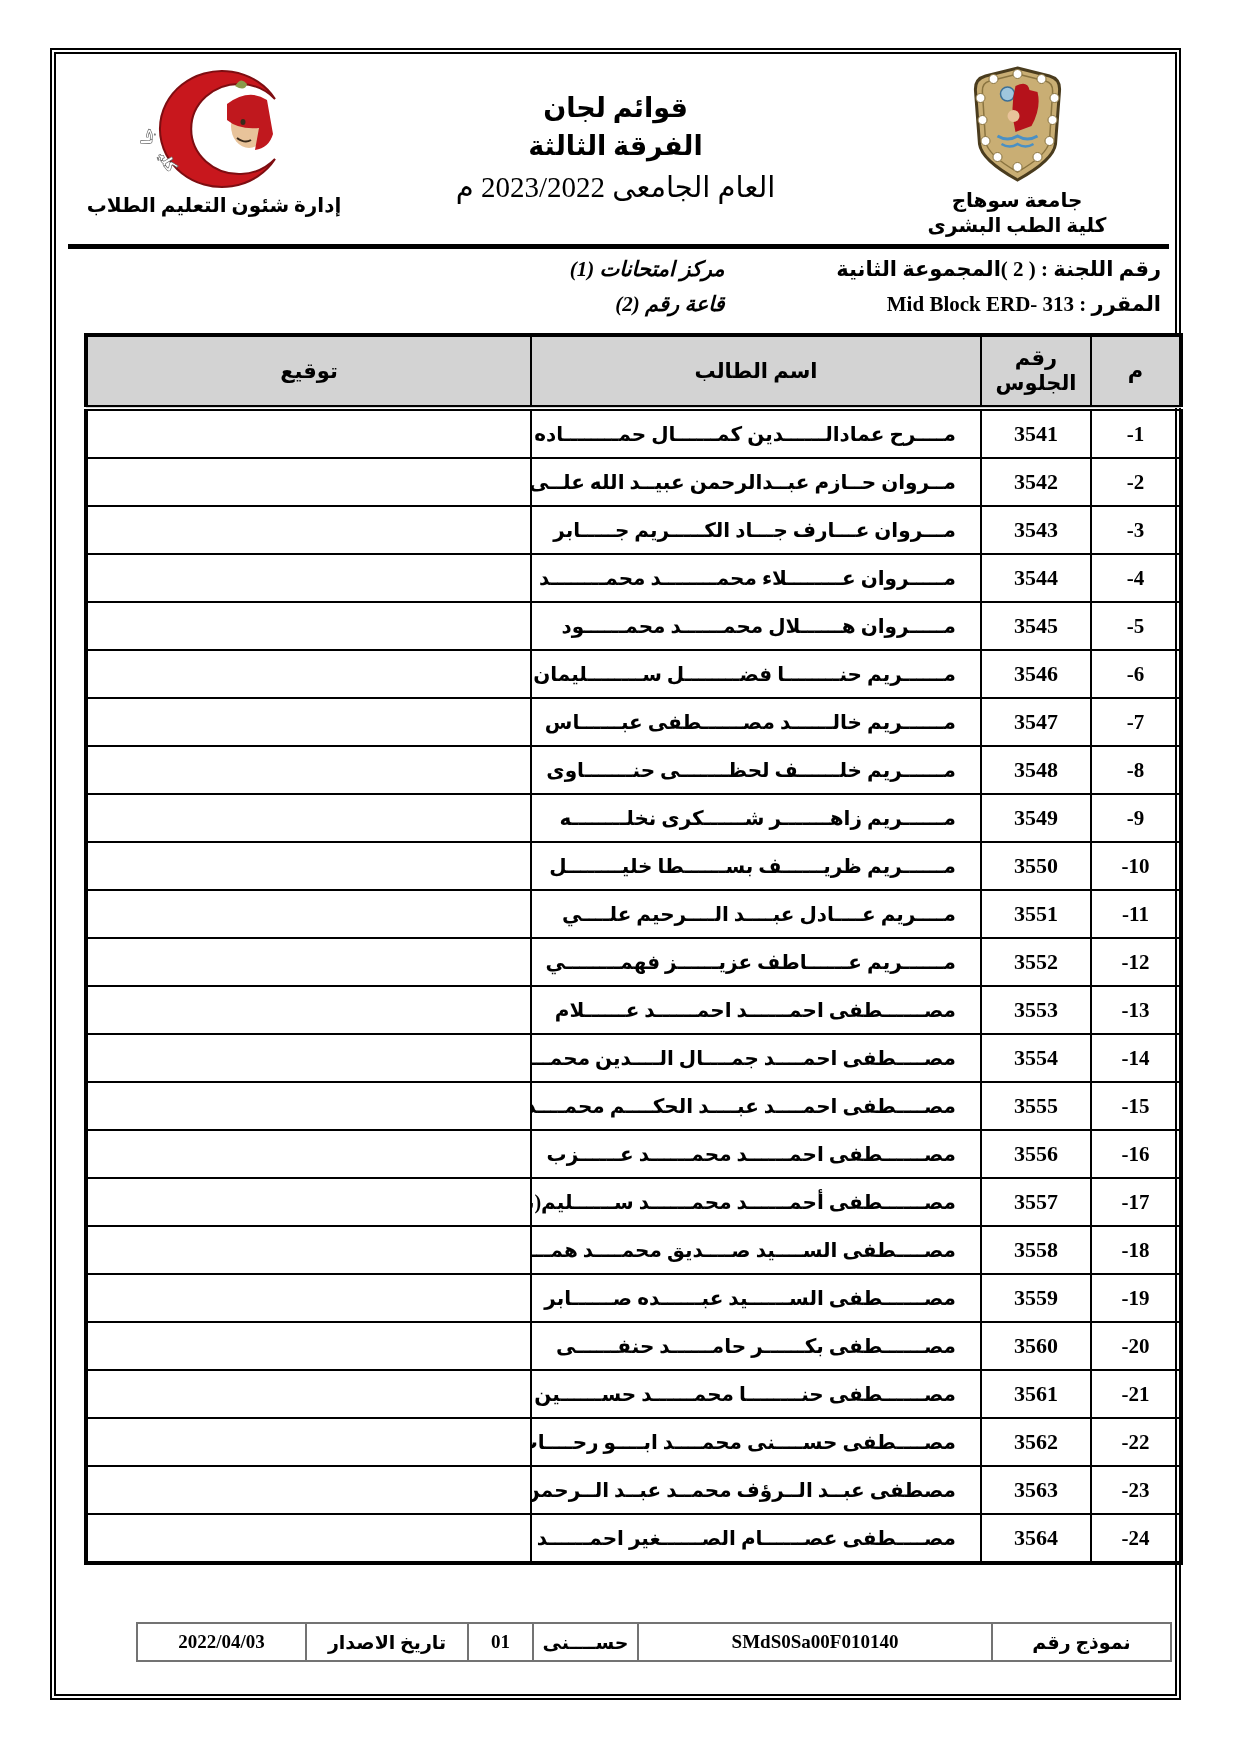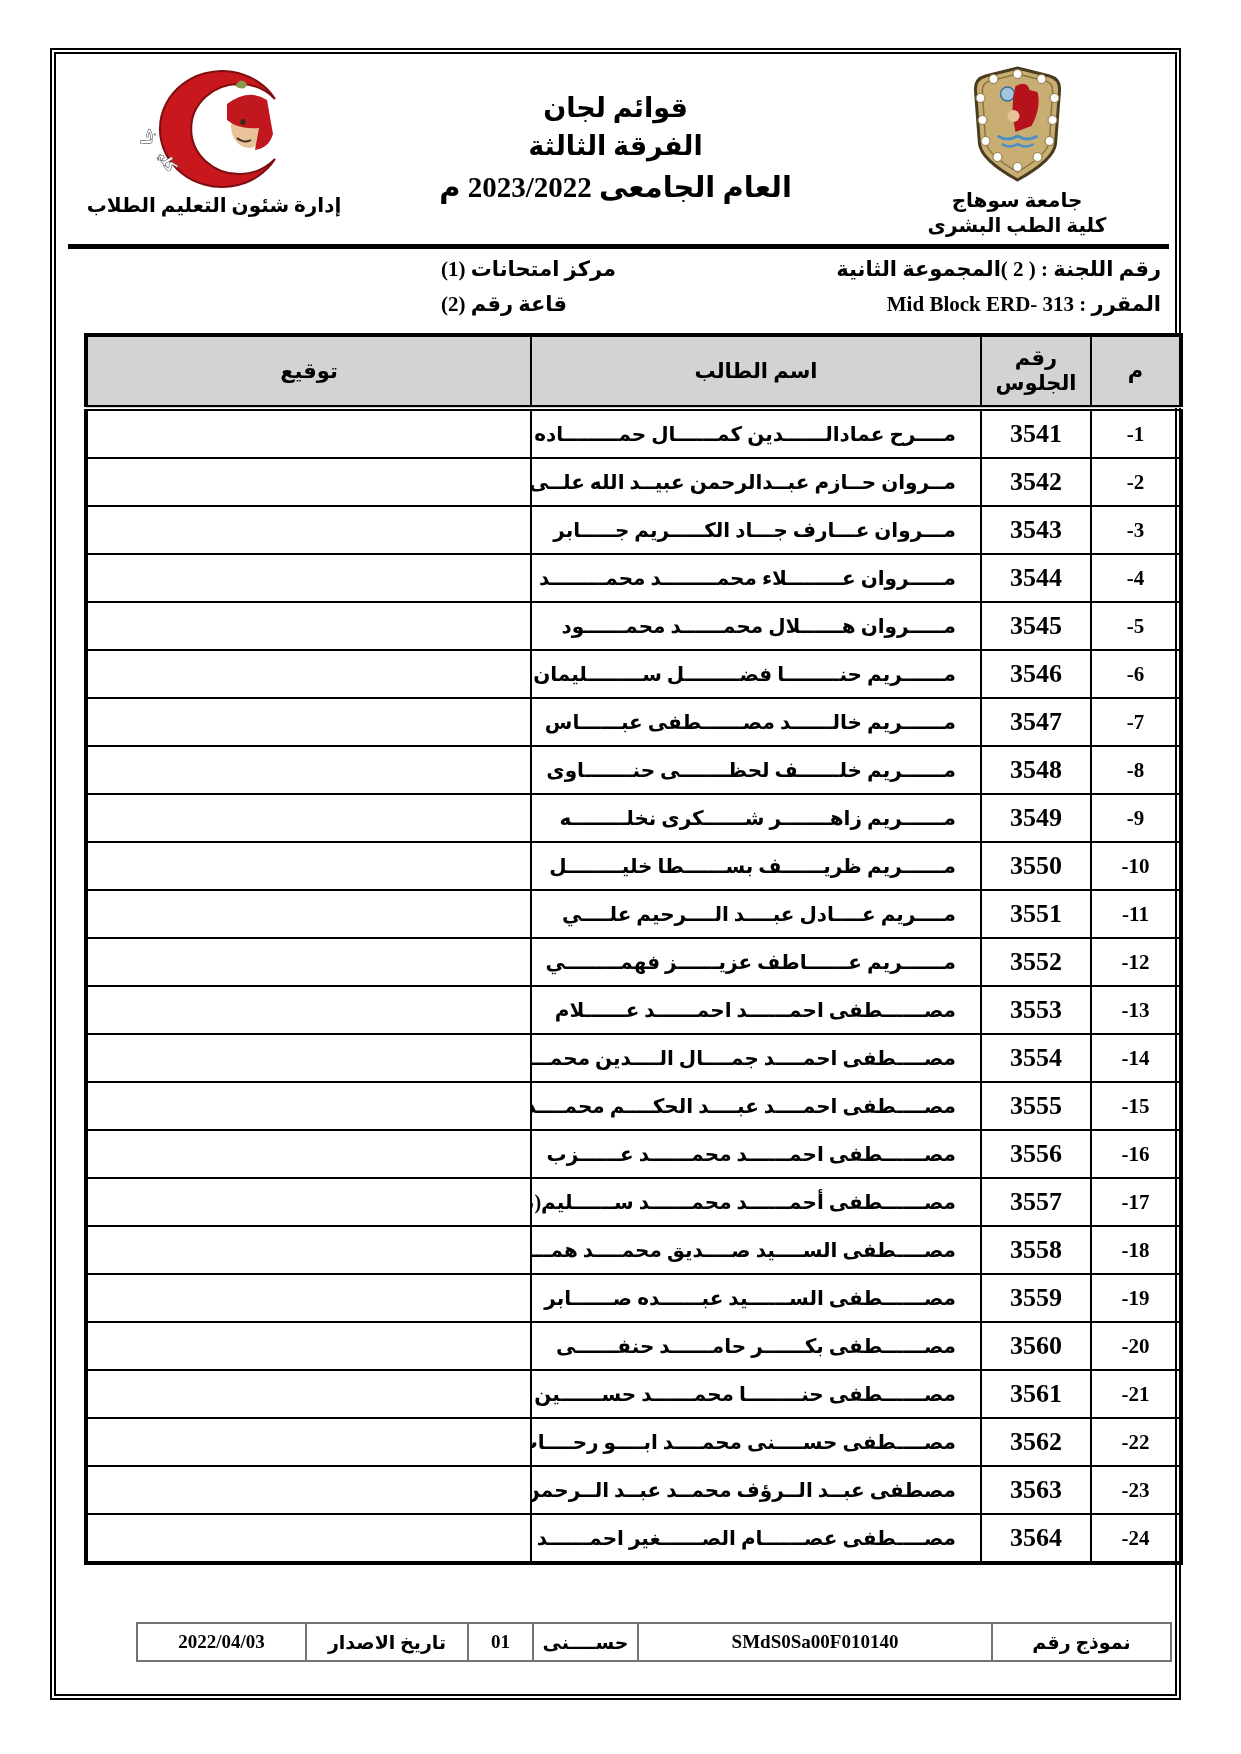--- a/index.html
+++ b/index.html
@@ -7,40 +7,40 @@
        font-family:"Liberation Serif","DejaVu Sans",serif;}
   .page-frame{position:absolute;left:50px;top:48px;width:1131px;height:1652px;
        border:6px double #000;box-sizing:border-box;background:#fff;}
   
   .header{display:flex;flex-direction:row;align-items:flex-start;
           padding:10px 8px 0 8px;direction:rtl;}
   .logo-block{width:300px;text-align:center;}
   .title-block{flex:1;text-align:center;padding-top:28px;}
   .t1{font-size:27px;font-weight:bold;direction:rtl;}
   .t2{font-size:27px;font-weight:bold;direction:rtl;margin-top:6px;}
-  .t3{font-size:29px;font-weight:bold;direction:rtl;margin-top:8px;}
+  .t3{font-size:29px;font-weight:normal;direction:rtl;margin-top:8px;}
   .logo-caption{font-size:20px;font-weight:bold;direction:rtl;line-height:1.25;}
   .sep-bar{height:5px;background:#000;margin:6px 6px 0 12px;}
   
   .info{direction:rtl;padding:8px 14px 0 14px;}
   .info-row{display:flex;direction:rtl;font-size:21px;font-weight:bold;margin-bottom:10px;}
   .col-r{width:40%;text-align:right;direction:rtl;}
-  .col-c{width:26%;text-align:left;direction:rtl;}
+  .col-c{width:26%;text-align:right;direction:rtl;font-style:italic;}
   .col-l{width:34%;text-align:center;direction:rtl;}
   .latin{font-family:"Liberation Serif",serif;}
   
   table.main{border-collapse:collapse;direction:rtl;margin:16px 8px 0 28px;
              width:1095px;table-layout:fixed;}
   table.main,table.main td,table.main th{border:2px solid #000;}
   table.main{border-width:4px;}
   table.main th{background:#d3d3d3;font-size:21px;font-weight:bold;height:66px;
                 border-bottom:6px double #000;}
   table.main td{height:44px;font-weight:bold;}
   td.c-no{text-align:center;font-size:21px;direction:rtl;}
-  td.c-seat{text-align:center;font-size:26px;}
+  td.c-seat{text-align:center;font-size:22px;}
   td.c-name{text-align:right;font-size:20px;padding-right:24px;direction:rtl;
             white-space:nowrap;overflow:hidden;}
   col.w-no{width:90px;} col.w-seat{width:110px;} col.w-name{width:450px;} col.w-sign{width:445px;}
   
   table.footer{border-collapse:collapse;direction:rtl;position:absolute;
                left:80px;bottom:32px;table-layout:fixed;width:1010px;}
   table.footer td{border:2px solid #737373;height:34px;font-size:19px;font-weight:bold;
                   text-align:center;direction:rtl;}
   .f-form{width:175px;border-radius:14px;} .f-code{width:350px;} .f-isl{width:101px;}
   .f-isn{width:61px;} .f-dtl{width:158px;} .f-dt{width:165px;}

